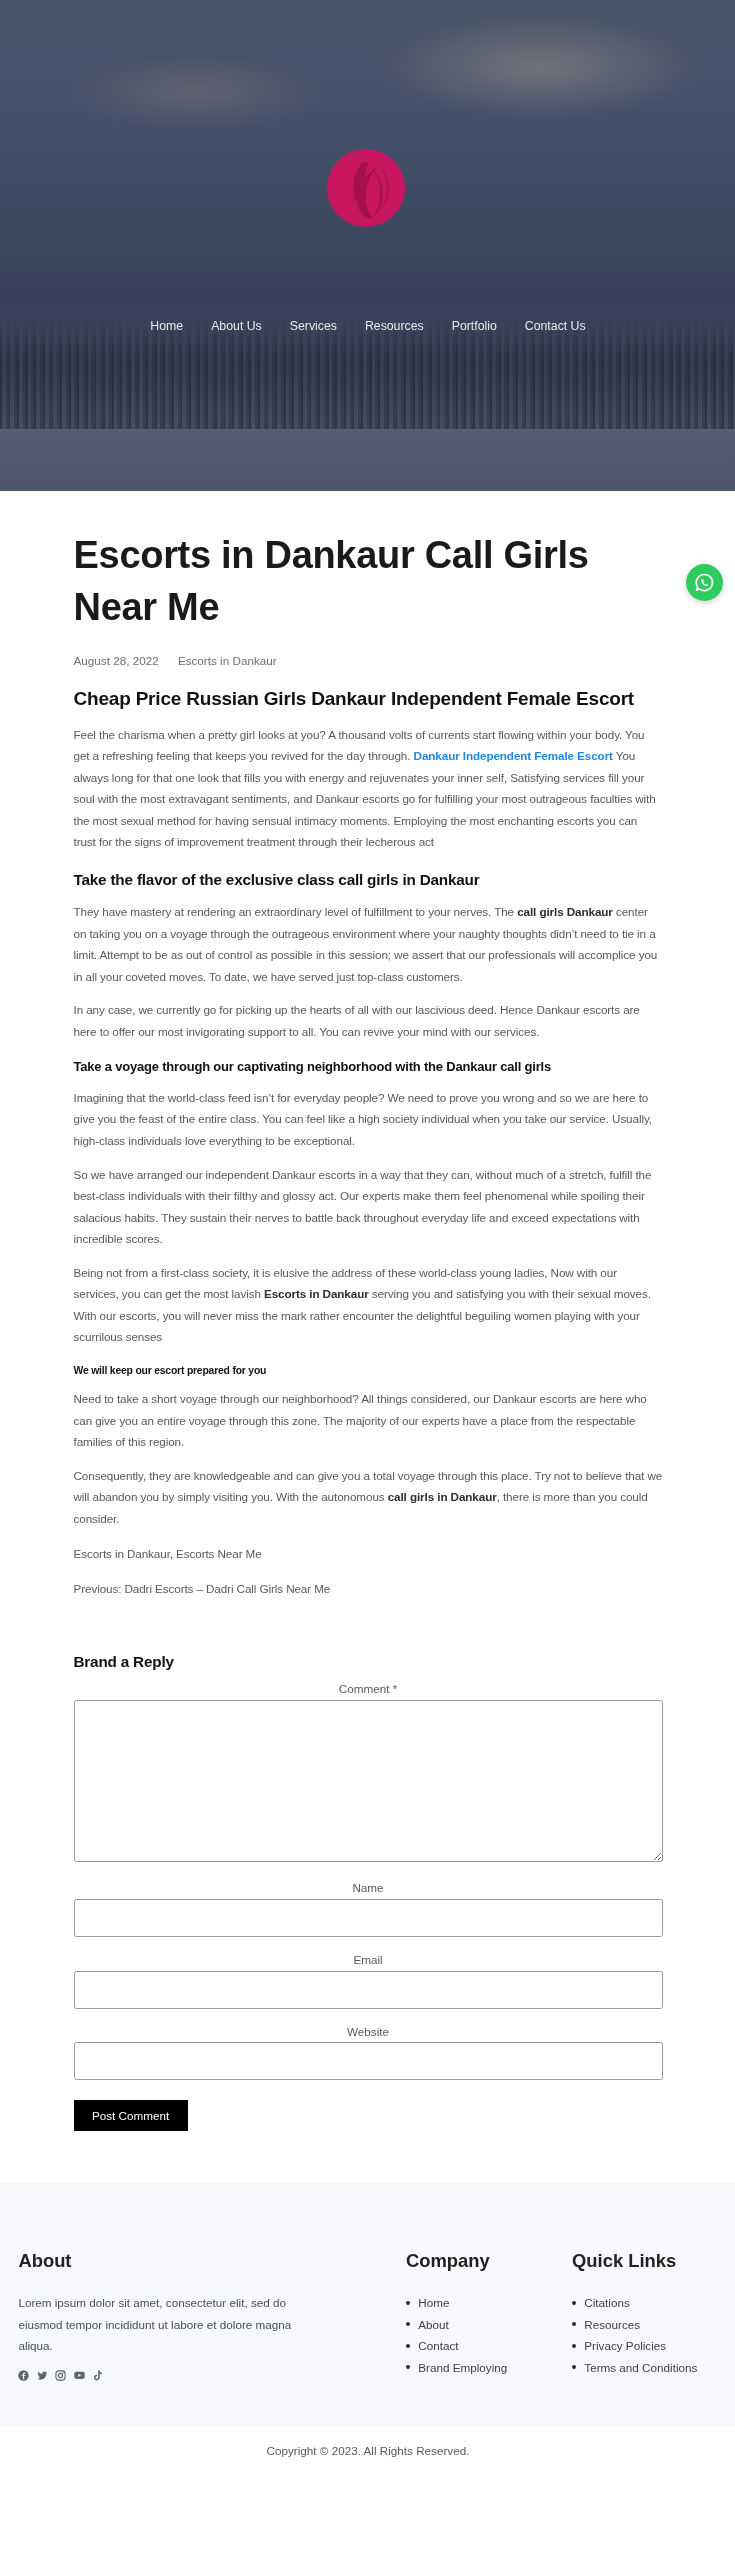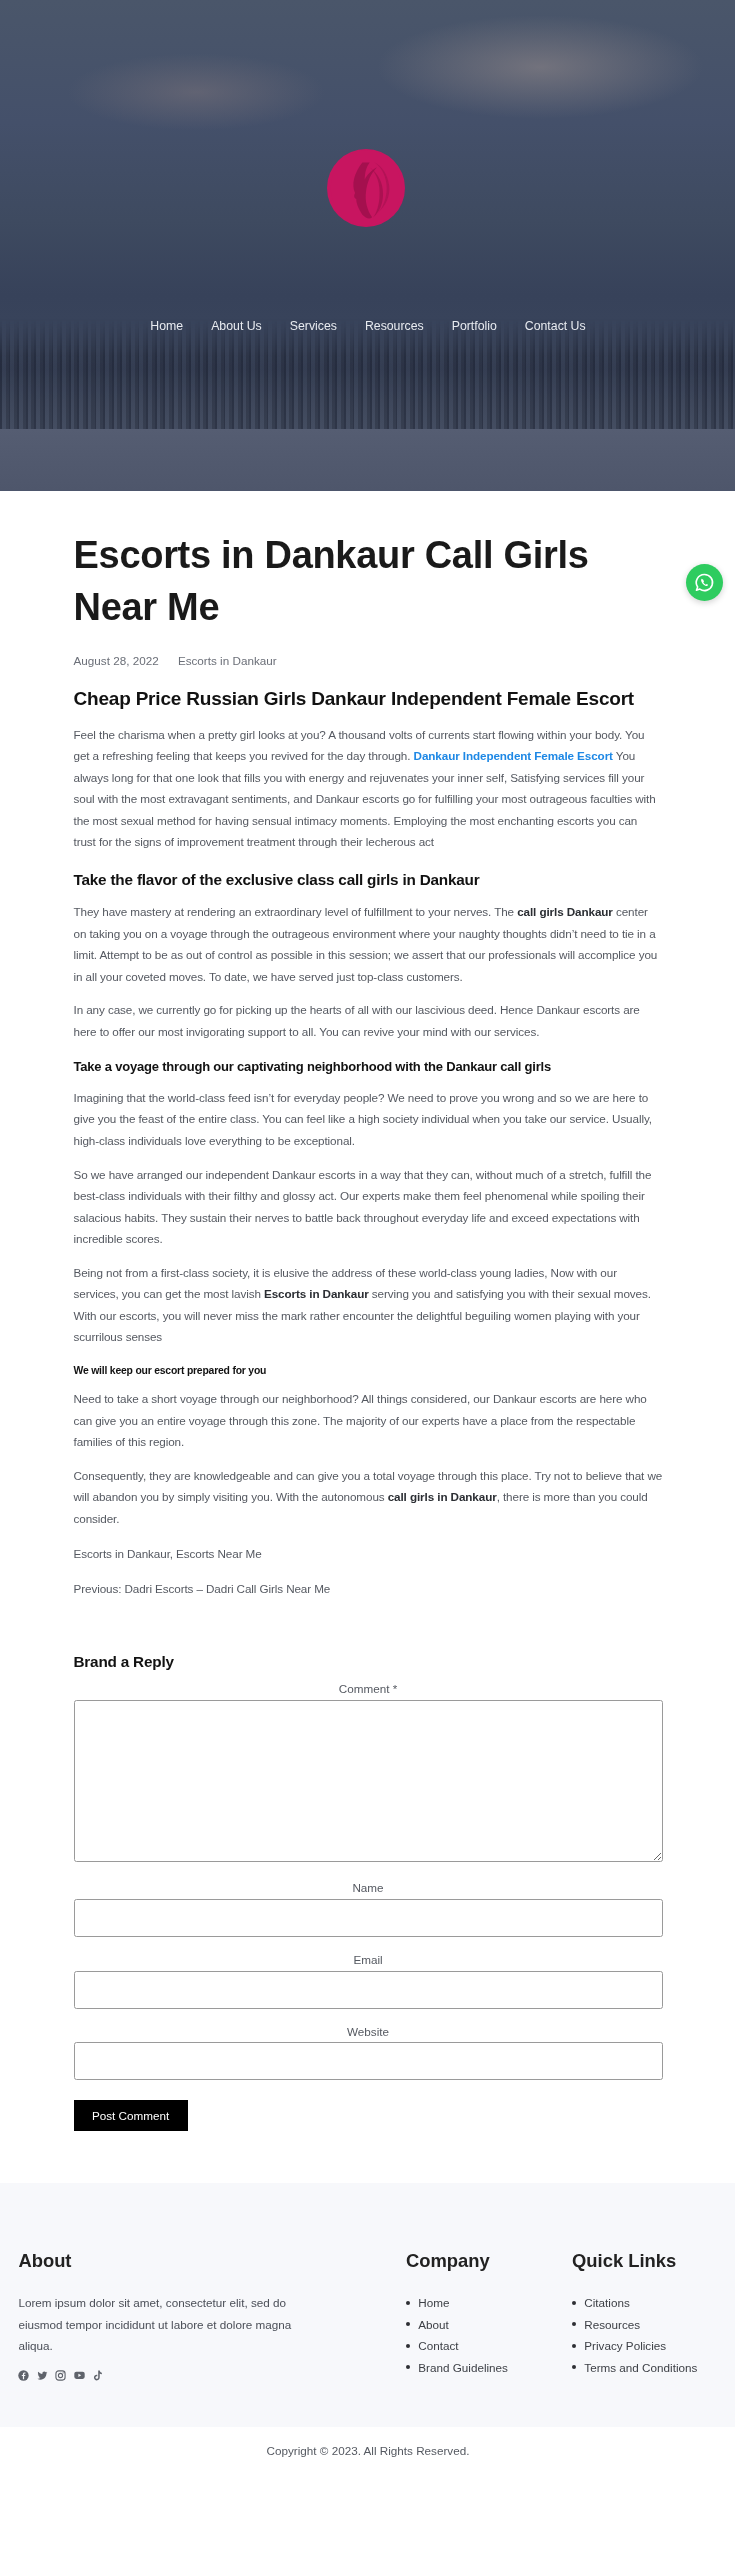--- a/index.html
+++ b/index.html
@@ -219,21 +219,21 @@
       </span>
     </div>
   </div>
 
   <div class="col company">
     <h4>Company</h4>
     <ul>
       <li><a>Home</a></li>
       <li><a>About</a></li>
       <li><a>Contact</a></li>
-      <li><a>Brand Guidelines</a></li>
+      <li><a>Brand Employing</a></li>
     </ul>
   </div>
 
   <div class="col quick">
     <h4>Quick Links</h4>
     <ul>
       <li><a>Citations</a></li>
       <li><a>Resources</a></li>
       <li><a>Privacy Policies</a></li>
       <li><a>Terms and Conditions</a></li>

